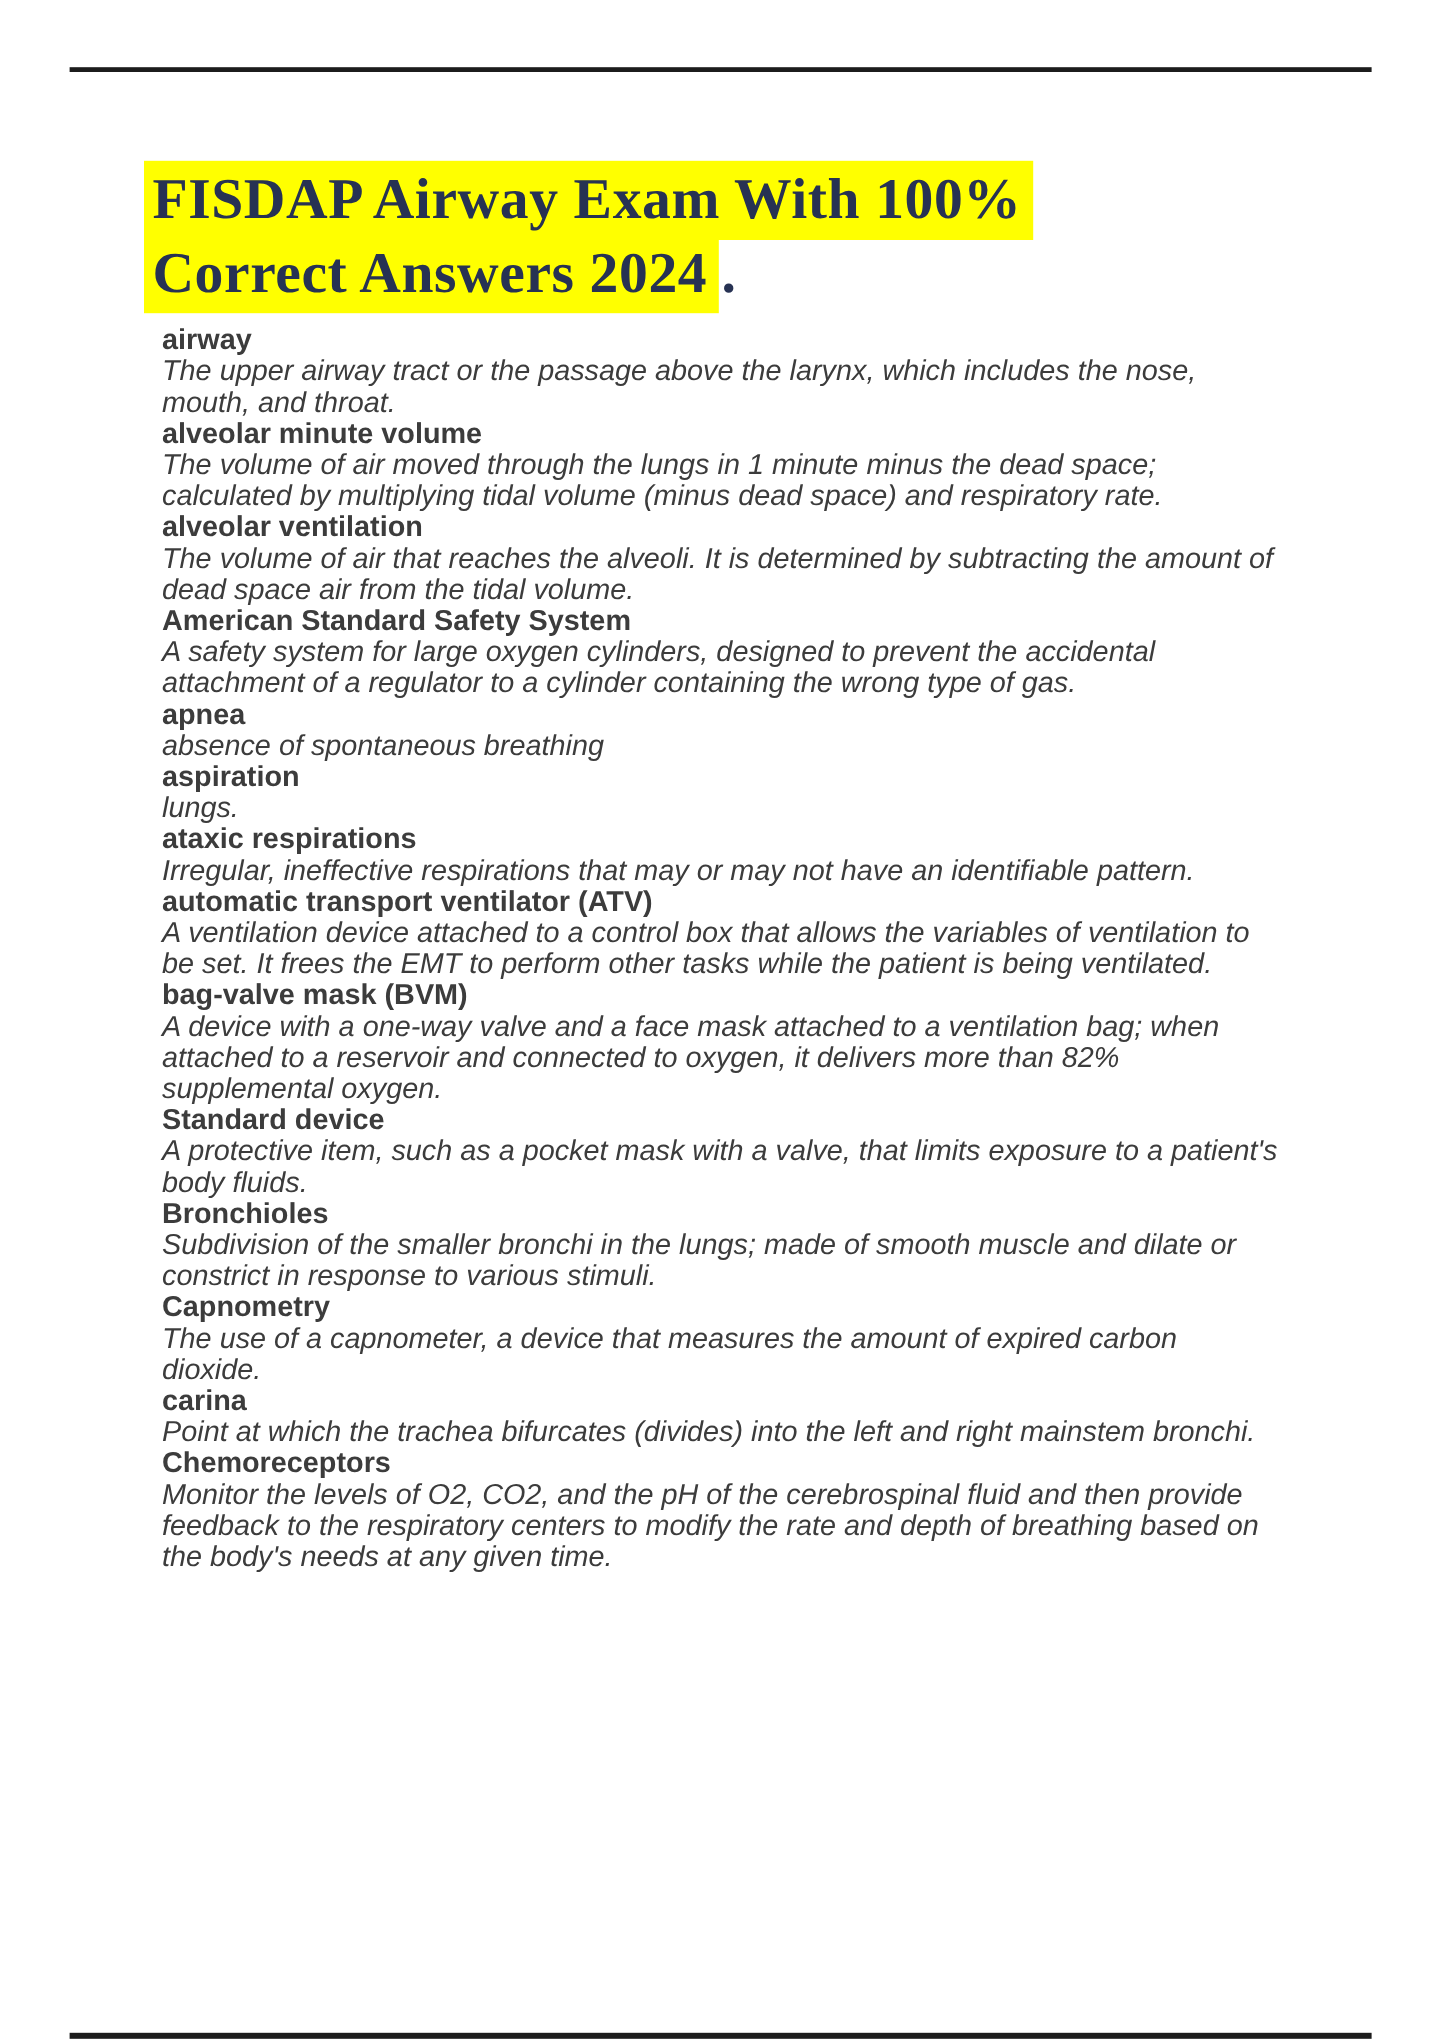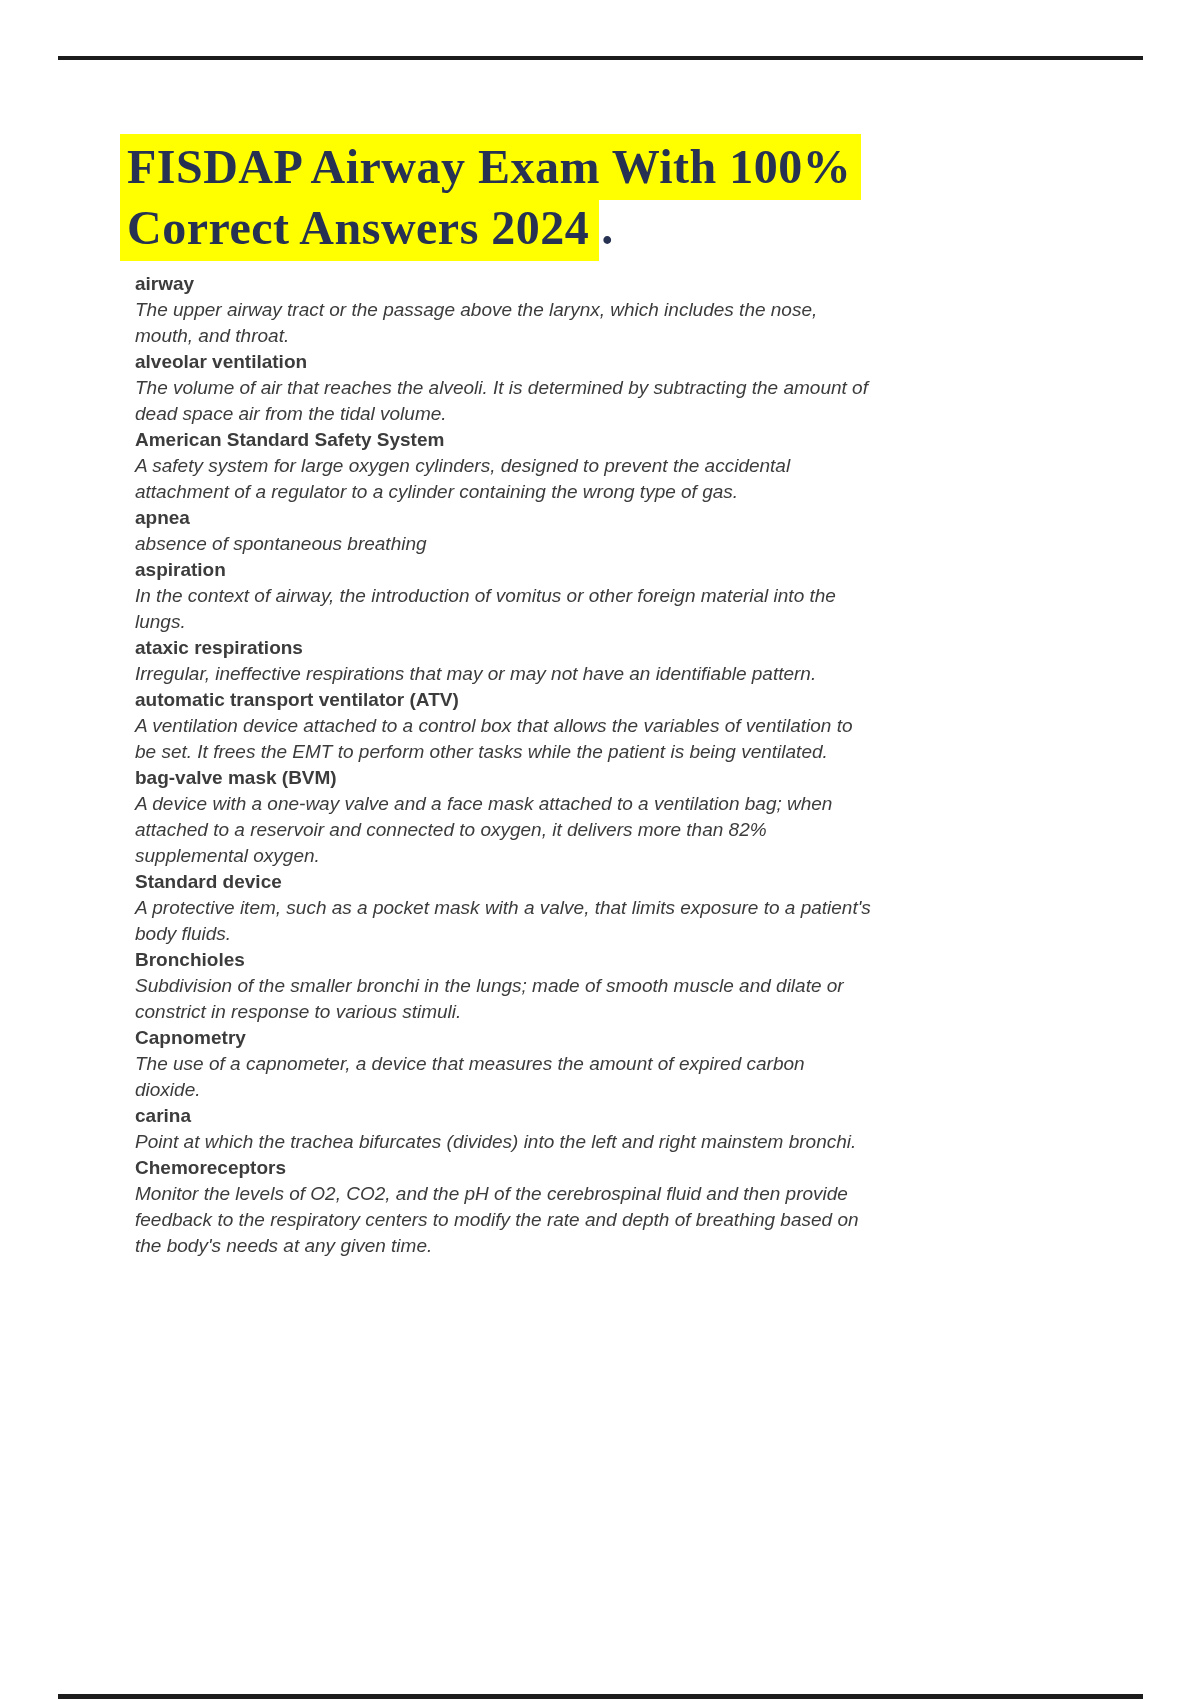--- a/index.html
+++ b/index.html
@@ -46,21 +46,21 @@
   }
   .title-suffix {
     color: var(--title);
     padding-left: 2px;
   }
   .glossary {
     position: absolute;
     left: 135px;
     top: 271px;
     width: 950px;
-    font-size: 19px;
+    font-size: 24px;
     line-height: 26px;
     color: var(--body);
   }
   .term {
     font-weight: 700;
     white-space: nowrap;
   }
   .def-line {
     white-space: nowrap;
     font-style: italic;
@@ -74,36 +74,40 @@
 
   <h1 class="title"><span class="hl">FISDAP Airway Exam With 100%</span><br><span class="hl">Correct Answers 2024</span><span class="title-suffix">.</span></h1>
 
   <div class="glossary" id="glossary">
       <div>
         <div class="term">airway</div>
         <div class="def-line">The upper airway tract or the passage above the larynx, which includes the nose,</div>
         <div class="def-line">mouth, and throat.</div>
       </div>
       <div>
+        <div class="term">alveolar minute volume</div>
+        <div class="def-line">The volume of air moved through the lungs in 1 minute minus the dead space;</div>
+        <div class="def-line">calculated by multiplying tidal volume (minus dead space) and respiratory rate.</div>
+      </div>
+      <div>
         <div class="term">alveolar ventilation</div>
         <div class="def-line">The volume of air that reaches the alveoli. It is determined by subtracting the amount of</div>
         <div class="def-line">dead space air from the tidal volume.</div>
       </div>
       <div>
         <div class="term">American Standard Safety System</div>
         <div class="def-line">A safety system for large oxygen cylinders, designed to prevent the accidental</div>
         <div class="def-line">attachment of a regulator to a cylinder containing the wrong type of gas.</div>
       </div>
       <div>
         <div class="term">apnea</div>
         <div class="def-line">absence of spontaneous breathing</div>
       </div>
       <div>
         <div class="term">aspiration</div>
-        <div class="def-line">In the context of airway, the introduction of vomitus or other foreign material into the</div>
         <div class="def-line">lungs.</div>
       </div>
       <div>
         <div class="term">ataxic respirations</div>
         <div class="def-line">Irregular, ineffective respirations that may or may not have an identifiable pattern.</div>
       </div>
       <div>
         <div class="term">automatic transport ventilator (ATV)</div>
         <div class="def-line">A ventilation device attached to a control box that allows the variables of ventilation to</div>
         <div class="def-line">be set. It frees the EMT to perform other tasks while the patient is being ventilated.</div>

